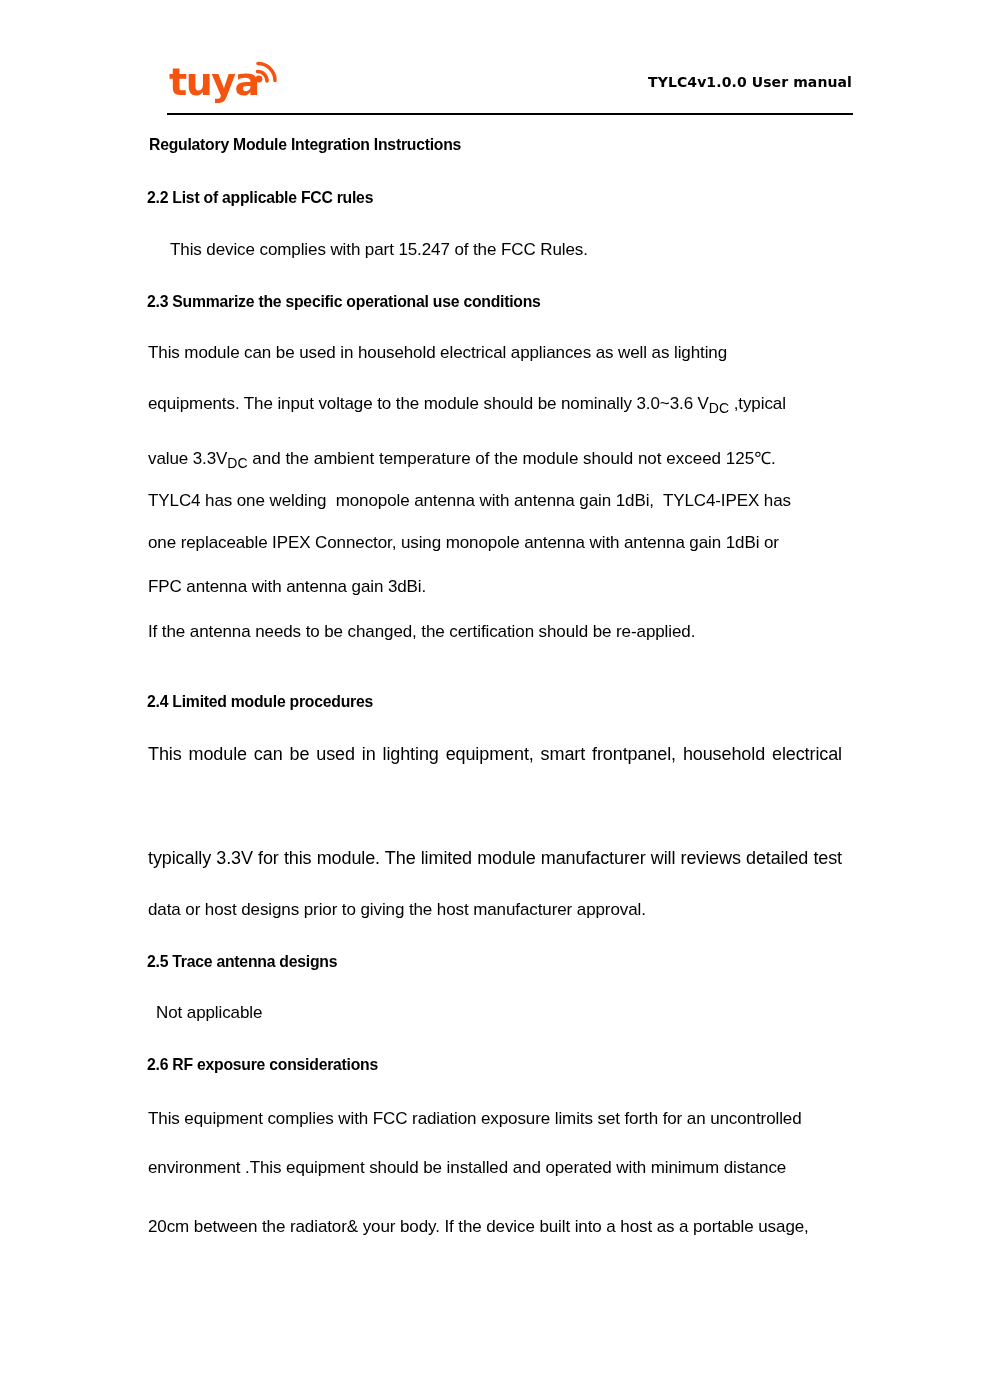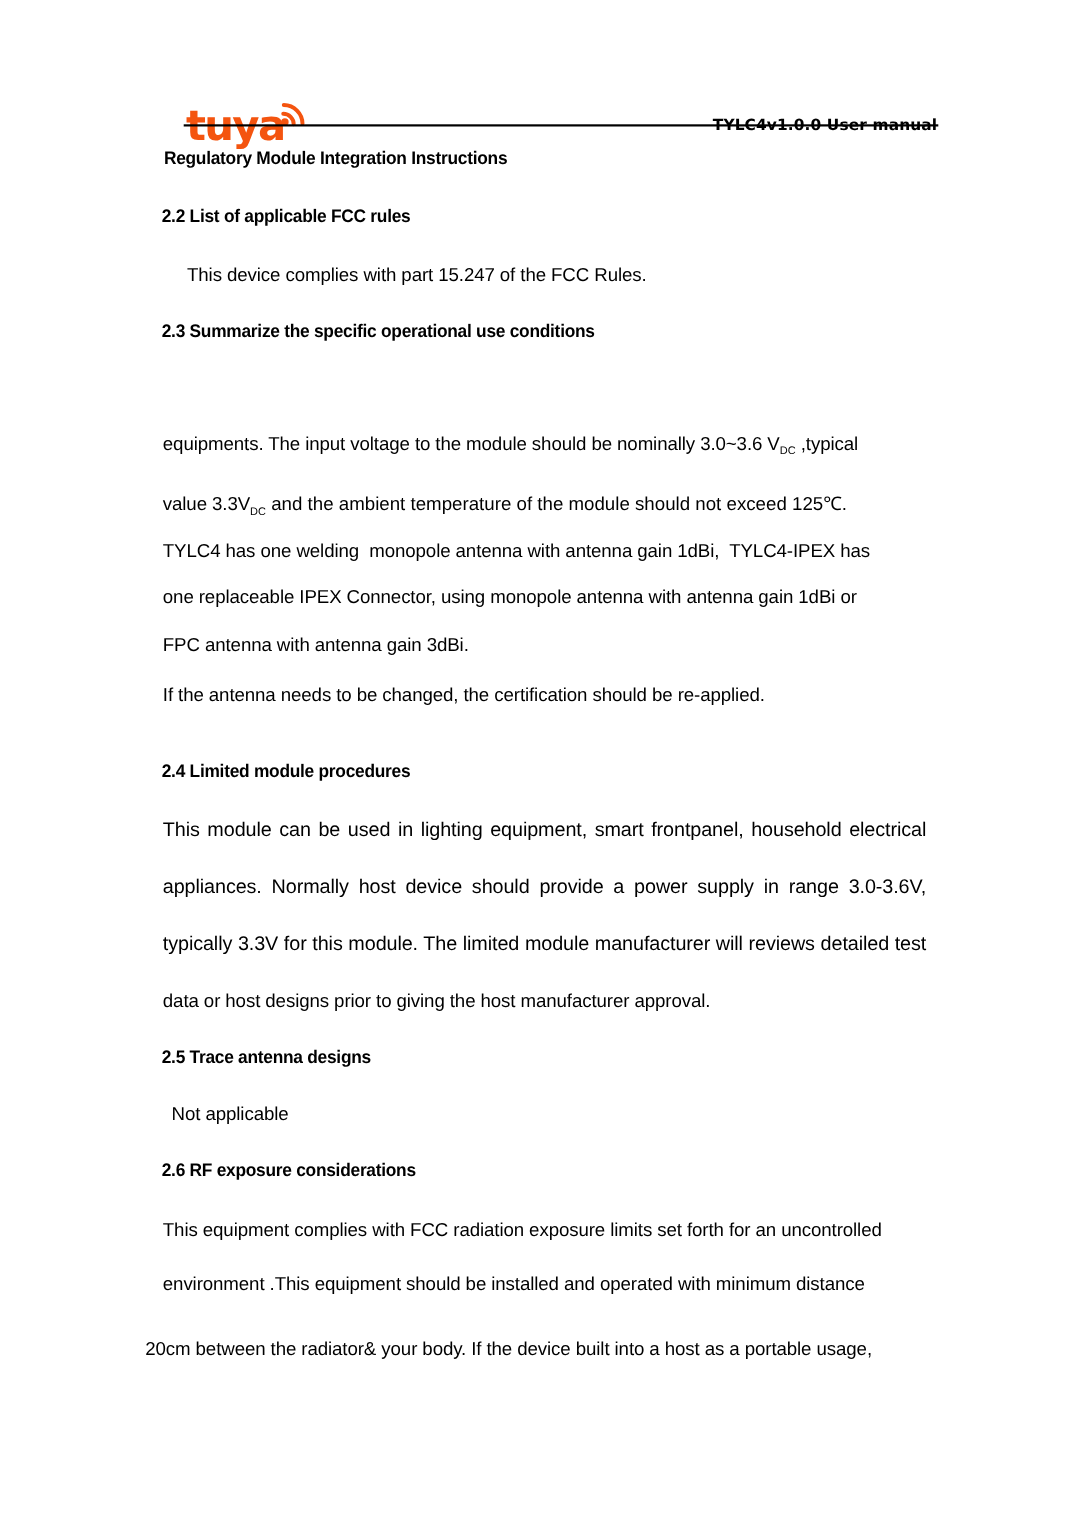--- a/index.html
+++ b/index.html
@@ -21,21 +21,20 @@
     overflow: hidden;
   }
 
   
   .header {
     position: absolute;
     left: 167px;
     top: 58px;
     width: 685px;
     height: 62px;
-    margin-top: 32px;
   }
   .logo {
     position: absolute;
     left: 0px;
     top: 0px;
     width: 130px;
     height: 52px;
   }
   .logo-word {
     position: absolute;
@@ -104,21 +103,21 @@
     text-align: justify;
     white-space: normal;
   }
   .para-just > span {
     display: inline-block;
     width: 100%;
     text-align: justify;
     text-align-last: justify;
   }
   sub {
-    font-size: 10px;
+    font-size: 14px;
     vertical-align: baseline;
     position: relative;
     top: 4px;
     letter-spacing: 0;
   }
   .deg { letter-spacing: 0; }
 </style>
 </head>
 <body>
 
@@ -139,42 +138,42 @@
   </div>
   <div class="header-rule"></div>
 
   <div class="tx heading" style="left:149px; top:135px;">Regulatory Module Integration Instructions</div>
 
   <div class="tx heading" style="left:147px; top:188px;">2.2 List of applicable FCC rules</div>
   <div class="tx body" style="left:170px; top:240px;">This device complies with part 15.247 of the FCC Rules.</div>
 
   <div class="tx heading" style="left:147px; top:292px;">2.3 Summarize the specific operational use conditions</div>
 
+  <div class="tx body" style="left:148px; top:343px;">This module can be used in household electrical appliances as well as lighting</div>
 
   <div class="tx body" style="left:148px; top:394px;"><span>equipments. The input voltage to the module should be nominally 3.0~3.6 V</span><sub>DC</sub><span> ,typical</span></div>
 
   <div class="tx body" style="left:148px; top:446px;"><span>value 3.3V</span><sub>DC</sub><span class="deg"> and the ambient temperature of the module should not exceed 125℃.</span></div>
 
   <div class="tx body" style="left:148px; top:491px;">TYLC4 has one welding  monopole antenna with antenna gain 1dBi,  TYLC4-IPEX has</div>
   <div class="tx body" style="left:148px; top:533px;">one replaceable IPEX Connector, using monopole antenna with antenna gain 1dBi or</div>
   <div class="tx body" style="left:148px; top:577px;">FPC antenna with antenna gain 3dBi.</div>
   <div class="tx body" style="left:148px; top:622px;">If the antenna needs to be changed, the certification should be re-applied.</div>
 
   <div class="tx heading" style="left:147px; top:692px;">2.4 Limited module procedures</div>
 
   <div class="para-just" style="left:148px; top:744px; width:694px;"><span>This module can be used in lighting equipment, smart frontpanel, household electrical</span></div>
 
-  <div class="para-just" style="left:148px; top:796px; width:694px;"><span>appliances. Normally host device should provide a power supply in range 3.0-3.6V,</span></div>
 
   <div class="para-just" style="left:148px; top:848px; width:694px;"><span>typically 3.3V for this module. The limited module manufacturer will reviews detailed test</span></div>
 
   <div class="tx body" style="left:148px; top:900px;">data or host designs prior to giving the host manufacturer approval.</div>
 
   <div class="tx heading" style="left:147px; top:952px;">2.5 Trace antenna designs</div>
   <div class="tx body" style="left:156px; top:1003px;">Not applicable</div>
 
   <div class="tx heading" style="left:147px; top:1055px;">2.6 RF exposure considerations</div>
 
   <div class="tx body" style="left:148px; top:1158px;">environment .This equipment should be installed and operated with minimum distance</div>
   <div class="tx body" style="left:148px; top:1109px;">This equipment complies with FCC radiation exposure limits set forth for an uncontrolled</div>
-  <div class="tx body" style="left:132px; top:1217px;">20cm between the radiator&amp; your body. If the device built into a host as a portable usage,</div>
+  <div class="tx body" style="left:148px; top:1217px;">20cm between the radiator&amp; your body. If the device built into a host as a portable usage,</div>
 
 </div>
 
 </body></html>

